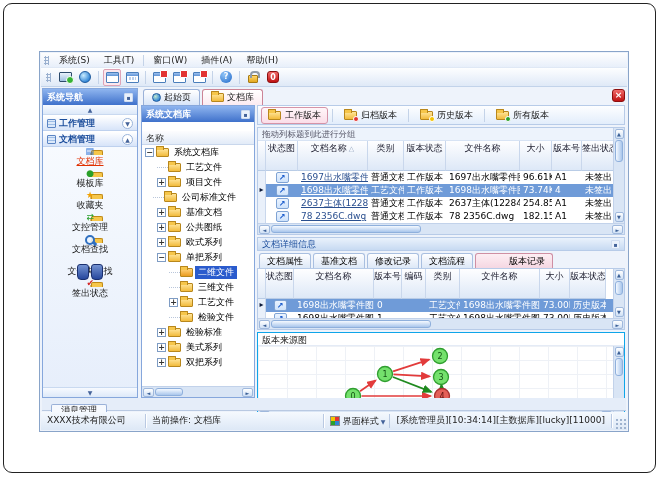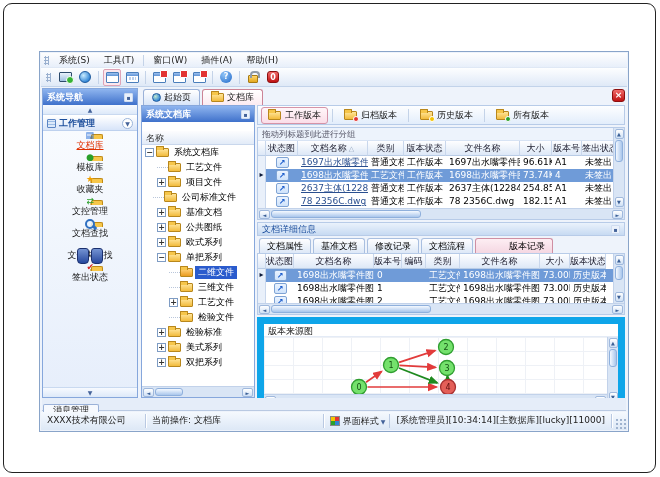--- a/index.html
+++ b/index.html
@@ -122,21 +122,21 @@
   .content { position:absolute; left:217px; top:53px; right:3px; bottom:33px; }
   .versionbar { height:20px; display:flex; align-items:center; gap:2px; padding:0 3px;
     background:linear-gradient(#fdfeff,#e2edfb); border:1px solid #b7cbe8; }
   .vbtn { display:flex; align-items:center; gap:4px; padding:1px 6px; font-size:9px; border-radius:3px;
     border:1px solid transparent; cursor:pointer; color:#1a1a1a; }
   .vbtn.active { border-color:#d593a7; background:linear-gradient(#fff6f9,#fbdde8); }
   .vdot { position:absolute; right:-3px; bottom:-3px; width:6px; height:6px; border-radius:50%; border:1px solid #fff; }
   .upper { margin-top:2px; border:1px solid #b7cbe8; background:#fff; position:relative; }
   .hintrow { height:13px; font-size:8.5px; color:#556; padding:1px 4px; background:#edf3fc;
     border-bottom:1px solid #d7e3f4; }
-  .thead { display:flex; height:15px; }
+  .thead { display:flex; height:30px; }
   .hcell { flex:none; background:linear-gradient(#fefeff,#dde8f7); border-right:1px solid #c9d7ec;
     border-bottom:1px solid #b9cce6; font-size:9px; text-align:center; color:#223; line-height:14px;
     overflow:hidden; white-space:nowrap; }
   .sort-tri { color:#98a8c0; font-size:7px; margin-left:2px; }
   .trow { display:flex; height:13px; background:#fff; cursor:pointer; }
   .trow.selected { background:#6f9bd8; color:#fff; }
   .tcell { flex:none; font-size:9px; line-height:13px; padding:0 3px; overflow:hidden; white-space:nowrap; }
   .mark { flex:none; background:#e9f0fa; border-right:1px solid #c9d7ec; font-size:8px; line-height:12px;
     text-align:center; color:#13213a; padding:0; }
   .trow.selected .mark { color:#0a1736; }
@@ -147,21 +147,21 @@
     text-align:center; font-weight:bold; }
   .detail-head { margin-top:2px; height:14px; background:linear-gradient(#eaf2fc,#c7daf2);
     border:1px solid #b7cbe8; font-size:9px; color:#1c4e9c; padding:1px 4px; display:flex;
     align-items:center; justify-content:space-between; }
   .detail-tabs { height:17px; display:flex; gap:2px; padding:2px 2px 0; }
   .dtab { padding:1px 7px; font-size:9px; border:1px solid #a9bfe0; border-bottom:none;
     border-radius:3px 3px 0 0; background:linear-gradient(#fefeff,#dde8f7); cursor:pointer; }
   .dtab.active { background:linear-gradient(#fdeef3,#f5d7e2); border-color:#cf8fa3;padding-left:33px; }
   .lower { border:1px solid #b7cbe8; background:#fff; position:relative; }
   .ltable-wrap { height:49px; overflow:hidden; }
-  .graph-pane { margin-top:2px; border:7px solid #0ea5e9; background:#fff; }
+  .graph-pane { margin-top:2px; border:1px solid #0ea5e9; background:#fff; }
   .graph-label { height:13px; font-size:9px; padding:1px 4px; color:#222; border-bottom:1px solid #e4ebf6; }
   .graph-area { position:relative; height:66px; overflow:hidden;
     background-image:linear-gradient(#eef1f6 1px, transparent 1px),
       linear-gradient(90deg,#eef1f6 1px, transparent 1px);
     background-size:29px 14px; }
 
   
   .hscroll { height:11px; display:flex; align-items:center; background:#d9e5f5;
     border-top:1px solid #c2d2ea; padding:0 1px; gap:1px; }
   .sbtn { flex:none; width:11px; height:9px; border:1px solid #9fb8dc; border-radius:2px;
@@ -172,21 +172,21 @@
     align-items:center; background:#d9e5f5; border-left:1px solid #c2d2ea; padding:1px 0; gap:1px; }
   .vbtnn { flex:none; width:9px; height:10px; border:1px solid #9fb8dc; border-radius:2px;
     background:linear-gradient(#ffffff,#cfe0f5); color:#3a5f96; font-size:5px; line-height:9px; text-align:center; }
   .vthumb { width:8px; border:1px solid #8fb0dc; border-radius:3px;
     background:linear-gradient(90deg,#f4f9ff,#a9c6ec); }
   .spacer { flex:1; }
 
   
   .msgstrip { position:absolute; left:2px; right:2px; bottom:20px; height:13px;
     background:#e5edf9; border-bottom:1px solid #b9c9e2; }
-  .msgtab { display:inline-block; margin-left:1px; padding:0 9px; height:12px; font-size:9px;
+  .msgtab { display:inline-block; margin-left:9px; padding:0 9px; height:12px; font-size:9px;
     line-height:11px; background:#f6f9fe; border:1px solid #9ab1d8; border-bottom:none;
     border-radius:2px 2px 0 0; color:#222; }
   .statusbar { position:absolute; left:1px; right:1px; bottom:1px; height:18px;
     background:linear-gradient(#f5f9fe,#dde8f6); display:flex; align-items:center; font-size:9px; color:#222; }
   .spanel { padding:0 6px; height:14px; line-height:13px; border-right:1px solid #b9c9e2;
     box-shadow:1px 0 0 #fff; white-space:nowrap; overflow:hidden; }
   .style-ico { width:10px; height:10px; flex:none; margin:0 3px 0 6px; border:1px solid #888;
     background:conic-gradient(#e23333 0 25%, #2f84d6 0 50%, #2aa02a 0 75%, #f5c400 0 100%); }
   .chev-down { font-size:6px; color:#44639a; margin:0 4px 0 2px; }
   .grip { width:13px; height:13px; margin-left:2px; align-self:flex-end;
@@ -249,20 +249,25 @@
       <div class="sb-head">
         <span>系统导航</span>
         <span class="mini-btn">▪</span>
       </div>
       <div class="sb-scroll">▲</div>
       <div id="sb-body">
           <div class="sb-group">
             <span class="grp-ico"></span>
             <span>工作管理</span>
             <span class="grp-chev">▼</span>
+          </div>
+          <div class="sb-group">
+            <span class="grp-ico"></span>
+            <span>文档管理</span>
+            <span class="grp-chev">▲</span>
           </div>
           <div class="sb-items">
             <div class="sb-item selected"><span class="bfolder"><span class="badge" style="color: rgb(42, 111, 214);">▤</span></span><span class="lbl">文档库</span></div>
             <div class="sb-item"><span class="bfolder"><span class="badge" style="color: rgb(42, 160, 42);">●</span></span><span class="lbl">模板库</span></div>
             <div class="sb-item"><span class="bfolder"><span class="badge" style="color: rgb(240, 160, 0);">★</span></span><span class="lbl">收藏夹</span></div>
             <div class="sb-item"><span class="bfolder"><span class="badge" style="color: rgb(42, 160, 42);">⇄</span></span><span class="lbl">文控管理</span></div>
             <div class="sb-item"><span class="bfolder"><span class="mag"></span></span><span class="lbl">文档查找</span></div>
             <div class="sb-item"><span class="bino"></span><span class="lbl">文件夹查找</span></div>
             <div class="sb-item"><span class="bfolder"><span class="badge" style="color: rgb(212, 35, 35);">✔</span></span><span class="lbl">签出状态</span></div>
           </div>

